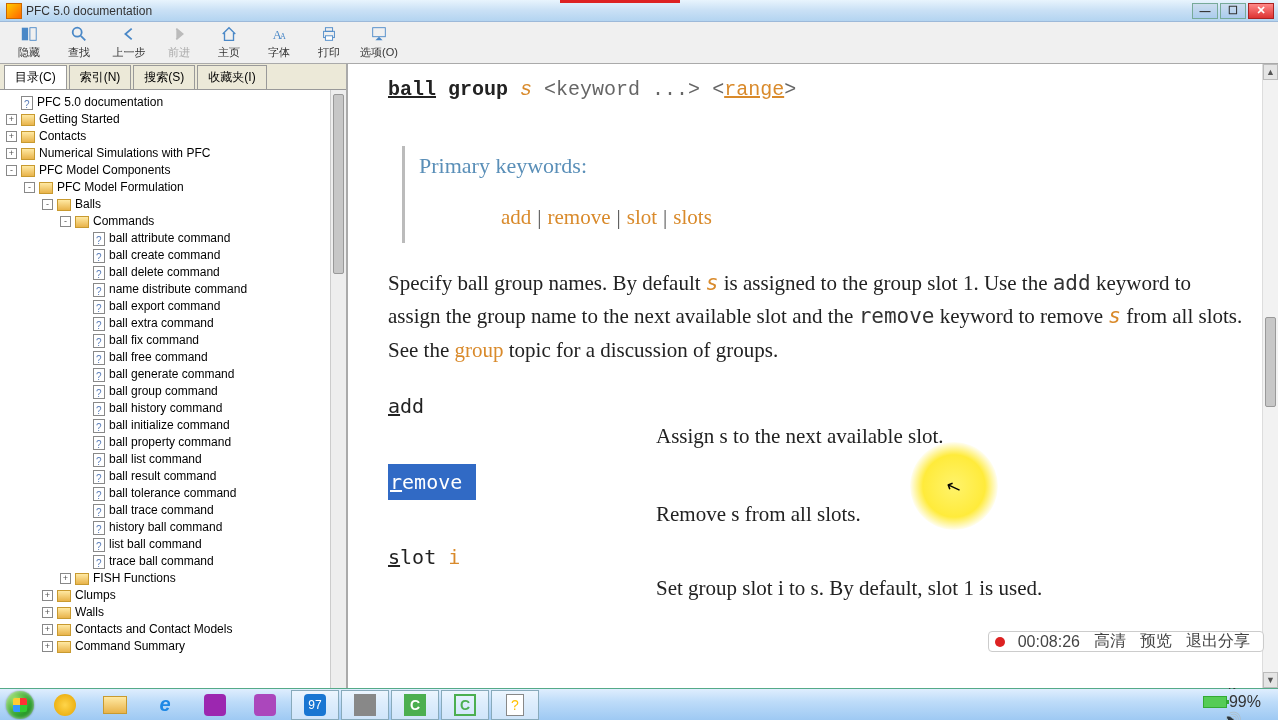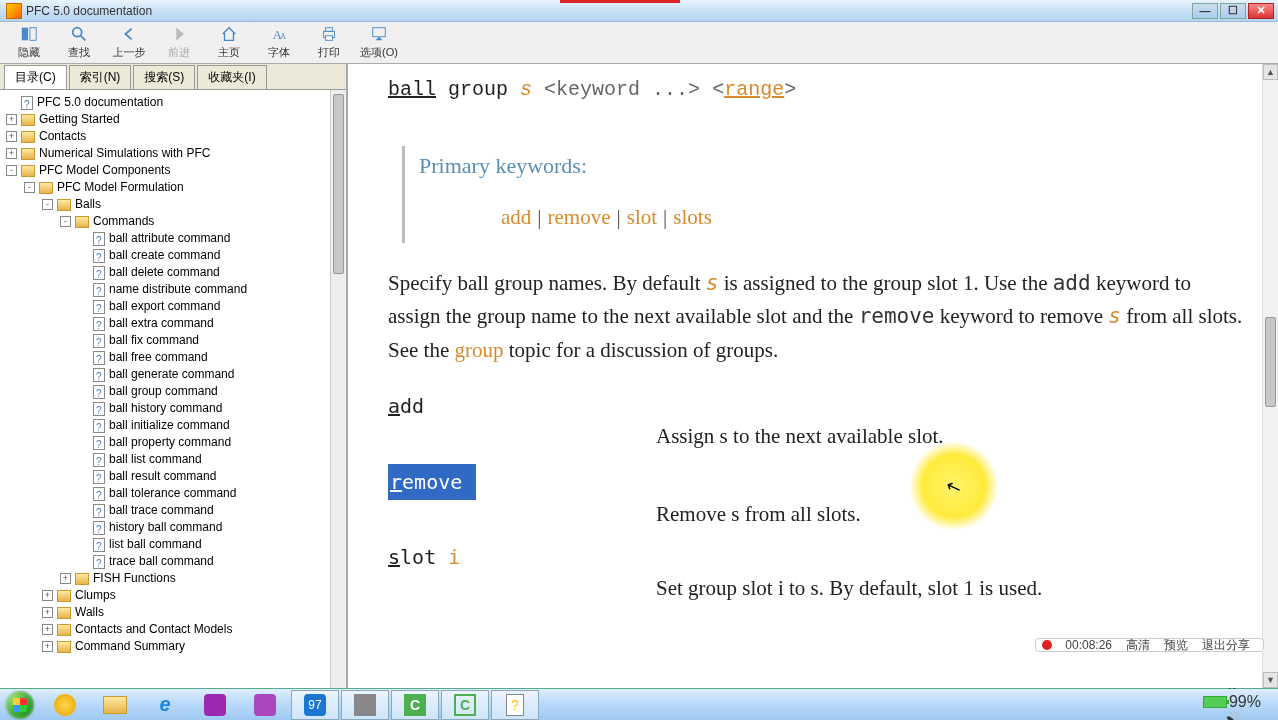--- a/index.html
+++ b/index.html
@@ -40,21 +40,21 @@
 .doc-icon::after { content:"?"; position:absolute; top:-1px; left:2px; font-size:10px; color:#5a7db8; }
 .tree-row .lbl { color:#000; }
 .tree .ind { display:inline-block; }
 
 .vscroll { position:absolute; right:0; top:0; bottom:0; width:16px; background:#eee; border-left:1px solid #ccc; }
 .vscroll .thumb { position:absolute; left:2px; right:2px; background:#c7c7c7; border:1px solid #999; border-radius:2px; }
 
 .content { flex:1; position:relative; background:#fff; overflow:hidden; }
 .content-inner { padding: 10px 30px 20px 40px; font-family: Georgia, "Times New Roman", serif; font-size: 19px; color:#222; line-height:1.6; }
 .cmd-line { font-family: Consolas, "Courier New", monospace; font-size: 20px; margin-bottom: 40px; }
-.cmd-line .kw { font-weight:normal; }
+.cmd-line .kw { font-weight:bold; }
 .cmd-line .bball { text-decoration: underline; }
 .cmd-line .orange { color:#d98a2b; }
 .cmd-line .orange-u { color:#d98a2b; text-decoration: underline; }
 .cmd-line .gray { color:#666; }
 
 .primary-box { margin-left:14px; border-left:3px solid #bbb; padding: 2px 0 8px 14px; margin-bottom:24px; }
 .primary-title { color:#5a8fb8; font-size:22px; margin-bottom:18px; }
 .primary-keys { margin-left: 82px; font-size:21px; font-family: Georgia, serif; }
 .primary-keys .pk { color:#d98a2b; }
 .primary-keys .sep { color:#555; margin:0 6px; }
@@ -72,21 +72,21 @@
 
 .highlight-circle { position:absolute; left:562px; top:378px; width:88px; height:88px; border-radius:50%; background: radial-gradient(circle, #fff36b 0%, #ffeb3b 50%, rgba(255,235,59,0) 72%); pointer-events:none; }
 .cursor-arrow { position:absolute; left:598px; top:412px; font-size:18px; color:#000; pointer-events:none; transform: rotate(-20deg); }
 
 .cscroll { position:absolute; right:0; top:0; bottom:0; width:16px; background:#f2f2f2; border-left:1px solid #ddd; }
 .cscroll .arrow { height:16px; background:#e5e5e5; border:1px solid #bbb; display:flex; align-items:center;justify-content:center; font-size:9px; color:#555;}
 .cscroll .track { position:absolute; top:16px; bottom:16px; left:0; right:0; }
 .cscroll .cthumb { position:absolute; left:2px; right:2px; top:40%; height:90px; background:#c7c7c7; border:1px solid #999; border-radius:2px; }
 .cscroll .arrow.bot { position:absolute; bottom:0; left:0; right:0; }
 
-.overlay-bar { position:absolute; right:14px; bottom:36px; height:14px; display:flex; align-items:center; background:rgba(255,255,255,0.9); border:1px solid #ccc; border-radius:4px; padding:0 6px; font-size:12px; }
+.overlay-bar { position:absolute; right:14px; bottom:36px; height:21px; display:flex; align-items:center; background:rgba(255,255,255,0.9); border:1px solid #ccc; border-radius:4px; padding:0 6px; font-size:16px; }
 .overlay-bar .dot { width:10px; height:10px; background:#d22; border-radius:50%; margin-right:6px; }
 .overlay-bar span { margin: 0 7px; color:#444; }
 
 .taskbar { height:32px; background: linear-gradient(to bottom, #dfeefe 0%, #bedcf9 40%, #9ec9f3 100%); display:flex; align-items:center; border-top:1px solid #5a8; }
 .start-orb { width:40px; height:32px; display:flex; align-items:center; justify-content:center; }
 .start-orb .orb { width:28px; height:28px; border-radius:50%; background: radial-gradient(circle at 30% 30%, #9de06c, #2a9e2a 60%, #0d6b0d); box-shadow: inset 0 0 4px rgba(255,255,255,0.7), 0 0 2px rgba(0,0,0,0.4); position:relative; }
 .start-orb .orb::after { content:""; position:absolute; top:7px; left:7px; width:14px; height:14px; background: conic-gradient(#f33 0 25%, #3c3 25% 50%, #39f 50% 75%, #fc3 75% 100%); border-radius:2px; }
 .task-icons { display:flex; align-items:center; height:100%; }
 .task-icon { width:48px; height:30px; margin:0 1px; border:1px solid transparent; display:flex; align-items:center; justify-content:center; }
 .task-icon.active { background: rgba(255,255,255,0.5); border:1px solid #8ab; }

